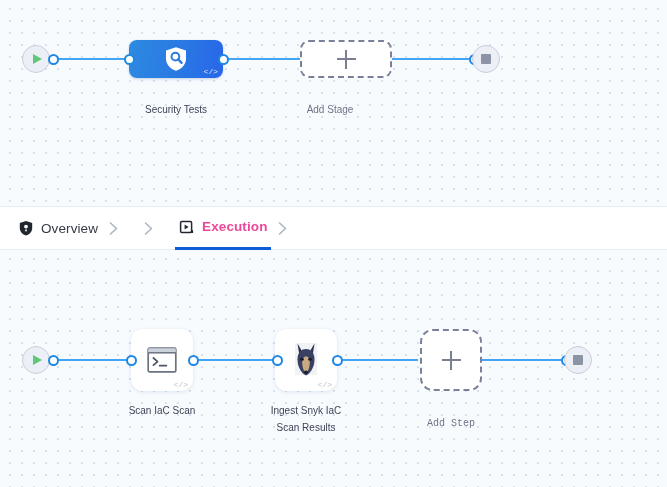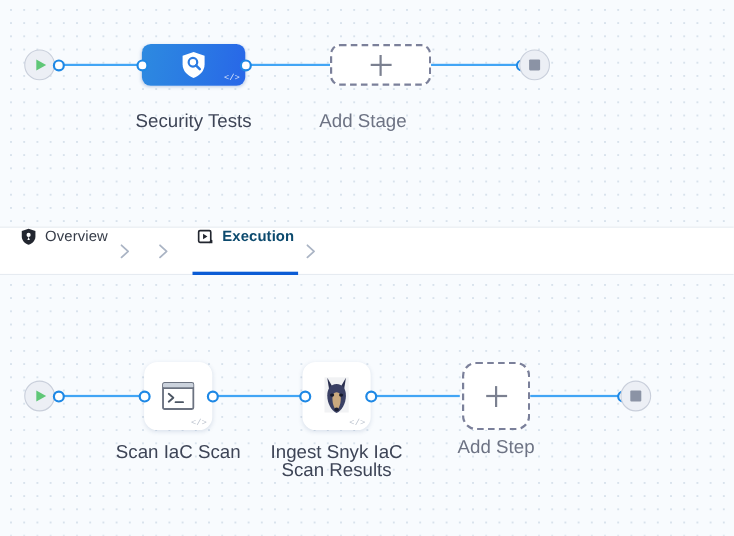--- a/index.html
+++ b/index.html
@@ -43,32 +43,33 @@
     height: 44px;
     background: #ffffff;
     border-top: 1px solid #e6ebf1;
     border-bottom: 1px solid #e6ebf1;
     display: flex;
     align-items: center;
     box-sizing: border-box;
   }
   .tab {
     display: flex;
+    align-items: center;
     height: 43px;
     padding: 0 4px;
     box-sizing: border-box;
     cursor: pointer;
   }
   .tab .tlabel {
     font-size: 13.5px;
     color: #353b47;
     letter-spacing: .1px;
     white-space: nowrap;
   }
-  .tab.active .tlabel { font-weight: bold; color: #0c4a6e; }
+  .tab.active .tlabel { font-weight: bold; color: #ec4899; }
   .tab.active { border-bottom: 3px solid #0b5cd5; }
   .tab-icon {
     width: 16px;
     height: 16px;
     margin-right: 7px;
     display: block;
     flex: none;
   }
   .chev {
     width: 22px;
@@ -184,21 +185,21 @@
     content: "";
     position: absolute;
     background: #7b8090;
   }
   .plus::before { left: 8px; top: 0; width: 2.2px; height: 19px; }
   .plus::after  { top: 8px; left: 0; height: 2.2px; width: 19px; }
 
   .node-label {
     position: absolute;
     text-align: center;
-    font-size: 17px;
+    font-size: 10px;
     line-height: 17px;
     color: #3d4456;
     white-space: pre-line;
   }
   .node-label.muted { color: #6d7384; }
 </style>
 </head>
 <body>
 
 <div class="app">
@@ -339,21 +340,21 @@
         <span class="code-badge dark">&lt;/&gt;</span>
       </div>
       <div class="dot" style="left:272px; top:104.5px;"></div>
       <div class="dot" style="left:332px; top:104.5px;"></div>
       <div class="node-label" style="left:226px; top:152px; width:160px;">Ingest Snyk IaC
 Scan Results</div>
 
       <div class="add-box add-step-box" style="left:420px; top:79px;">
         <div class="plus"></div>
       </div>
-      <div class="node-label muted" style="left:371px; top:148px; width:160px;">Add Step</div>
+      <div class="node-label muted" style="left:371px; top:165px; width:160px;font-family:Liberation Mono, monospace;">Add Step</div>
 
       <div class="dot" style="left:561px; top:104.5px;"></div>
       <div class="endcap" style="left:564px; top:96px;">
         <div class="stop-sq"></div>
       </div>
 
     </div>
   </div>
 
 </div>

